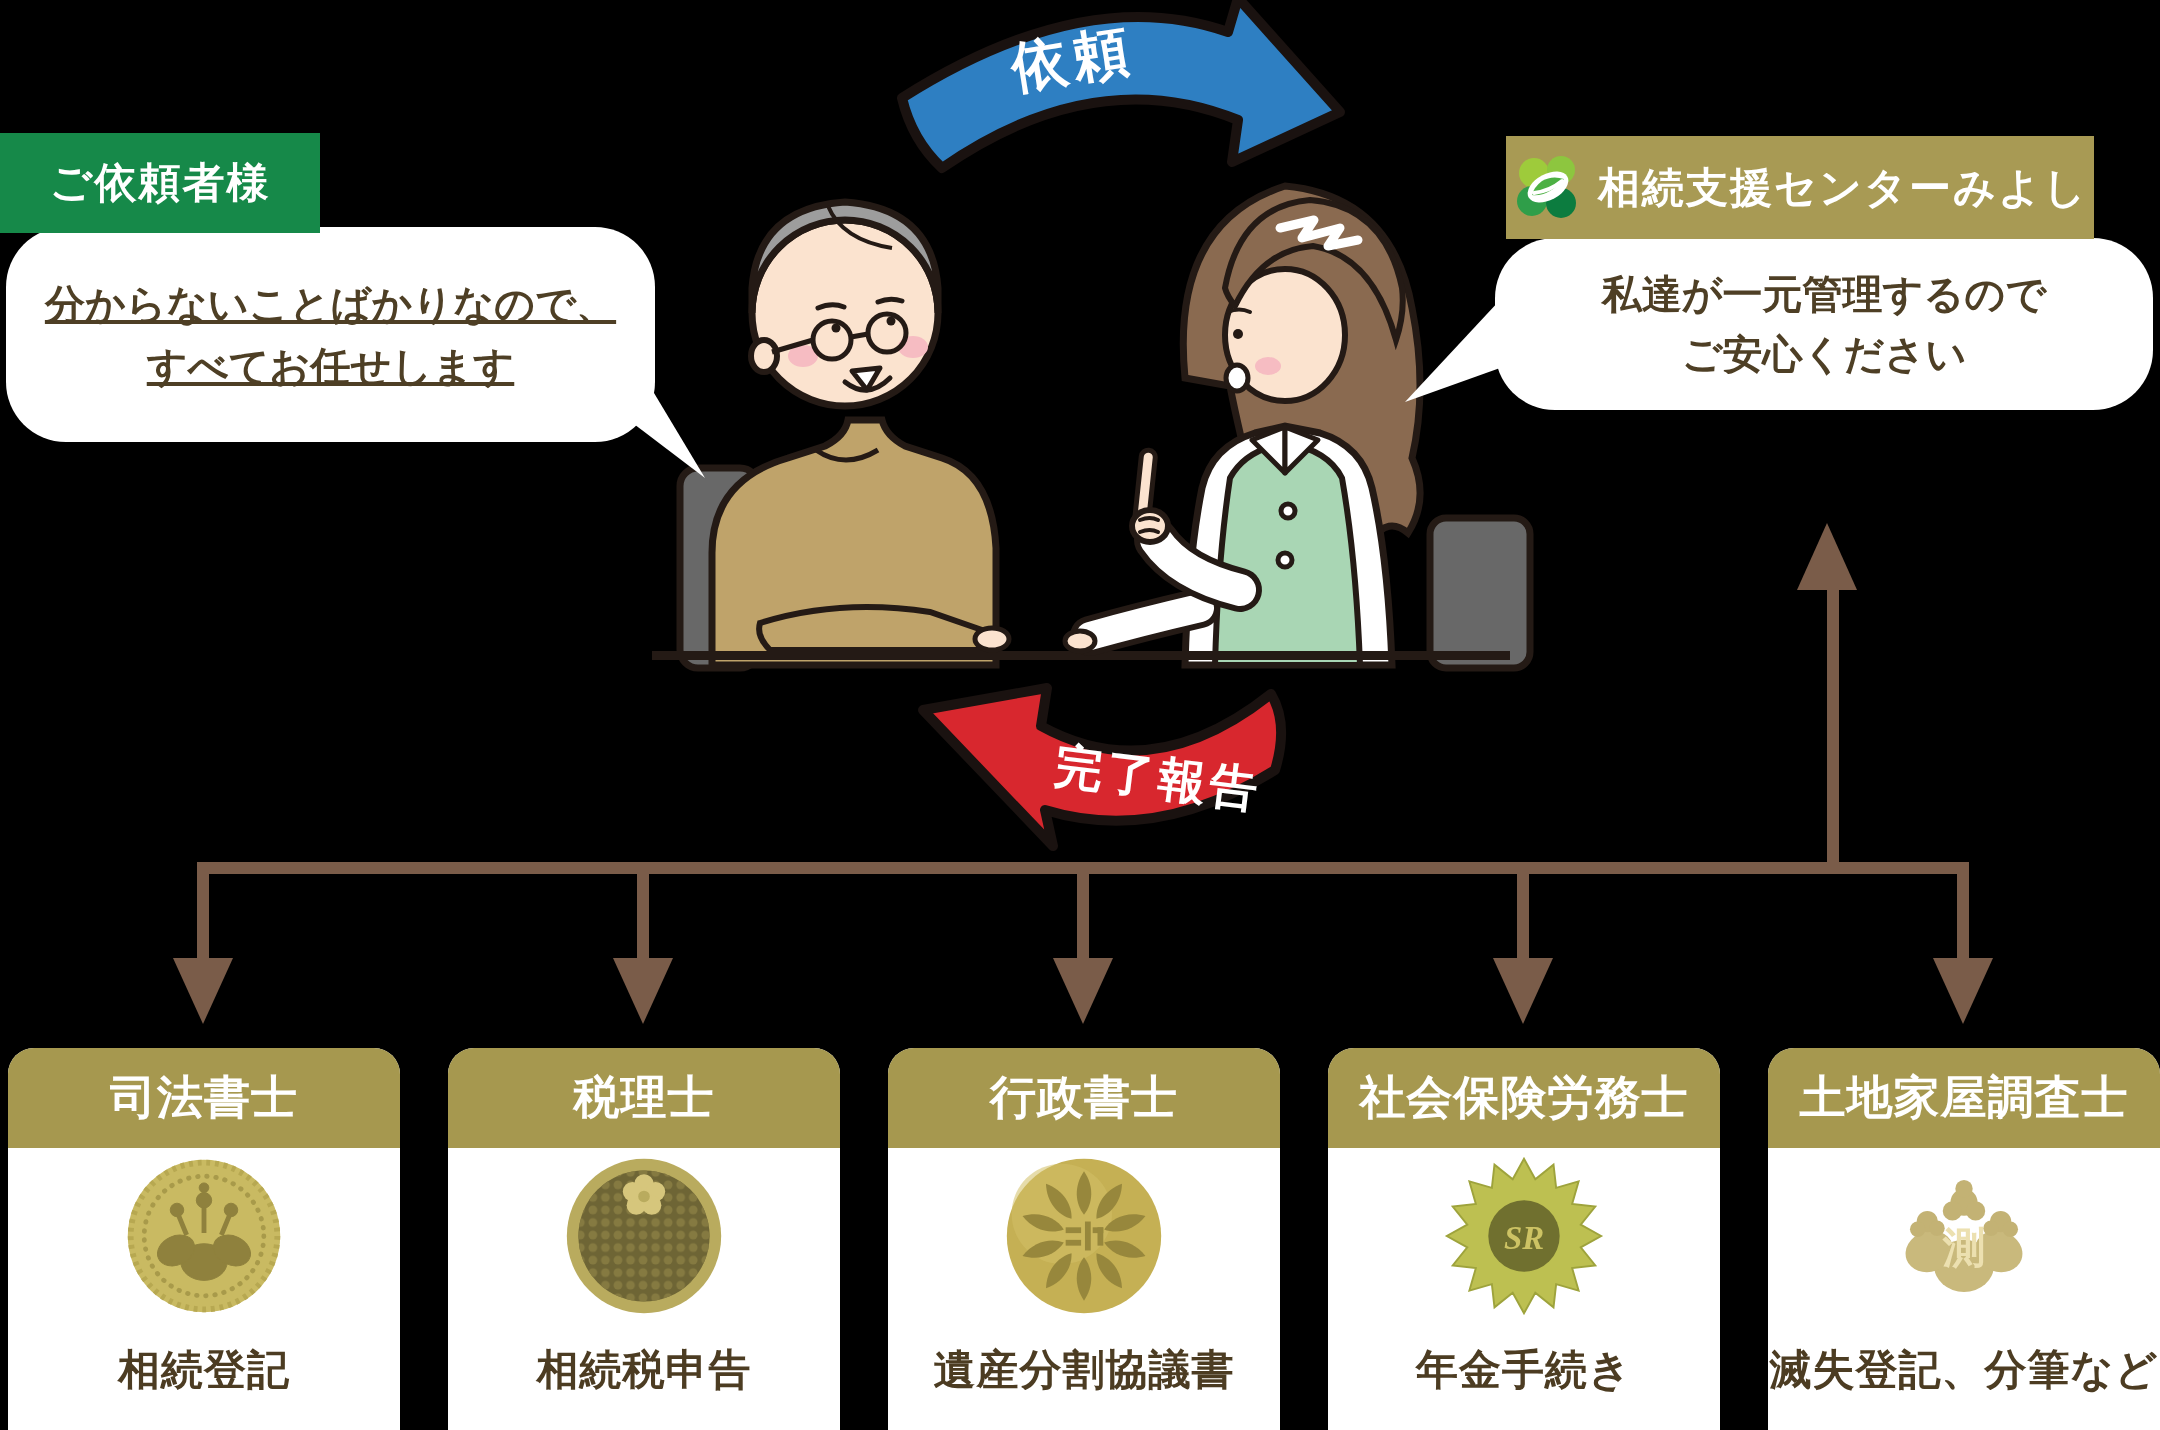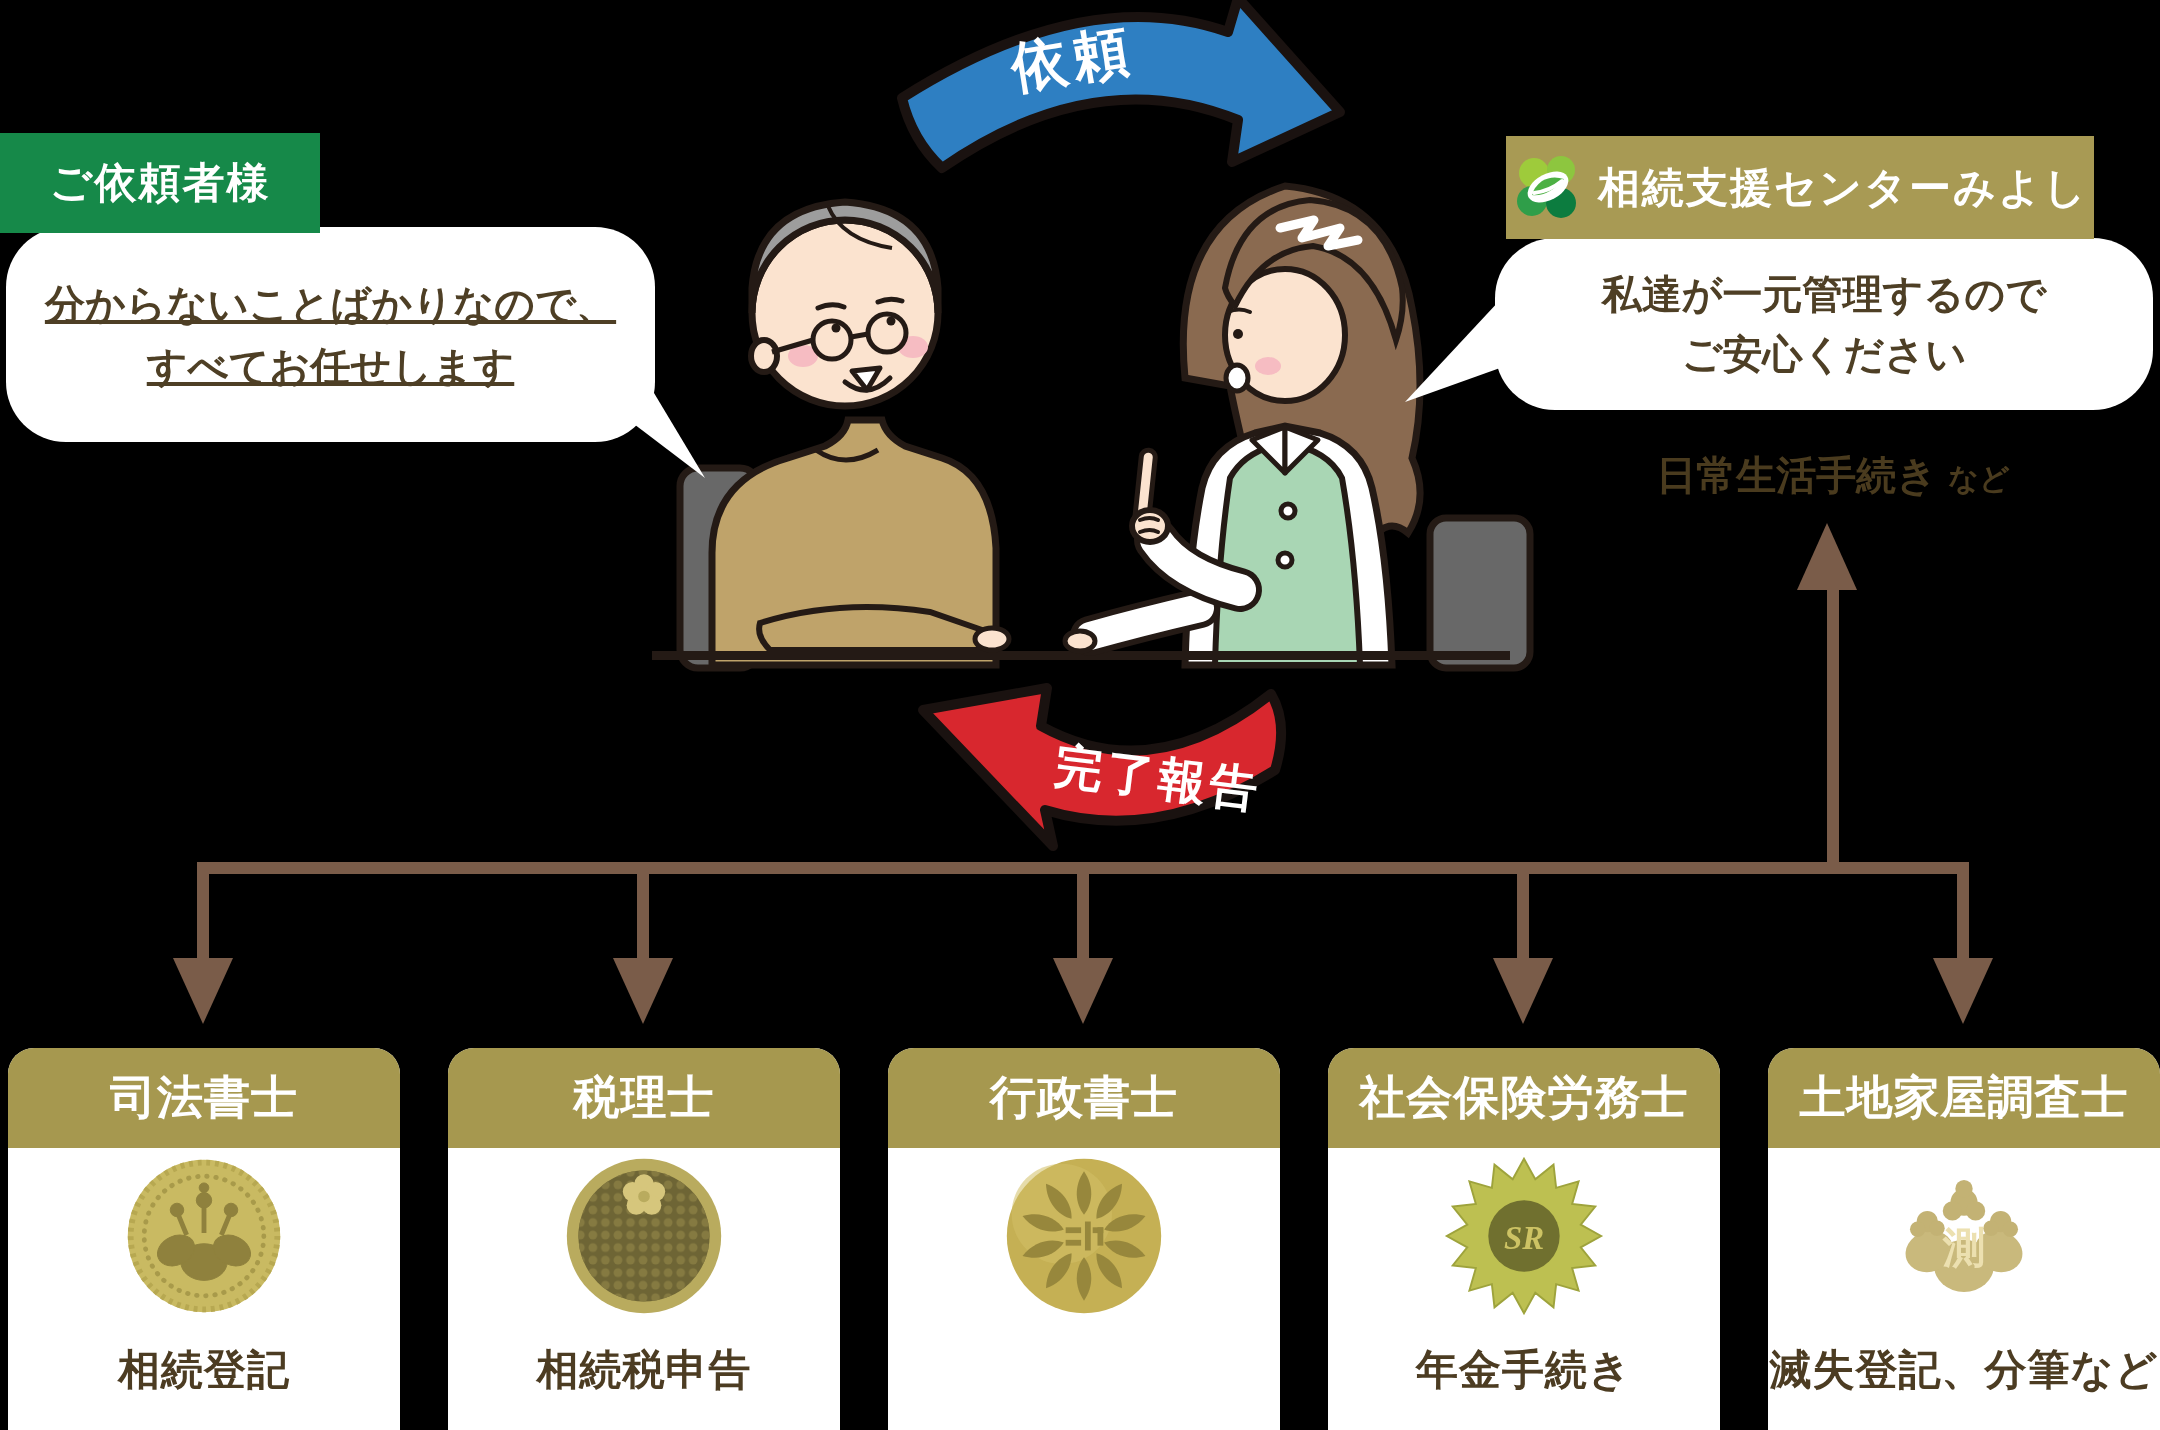--- a/index.html
+++ b/index.html
@@ -166,24 +166,20 @@
     <span>相続支援センターみよし</span>
   </div>
   <div class="bubble" id="center-bubble">
     <span>私達が一元管理するので</span>
     <span>ご安心ください</span>
   </div>
   <svg class="bubble-tail" style="left:1395px;top:300px" width="120" height="110" viewBox="0 0 120 110">
     <polygon points="105,0 10,102 105,68" fill="#ffffff"></polygon>
   </svg>
 
-  <div id="daily-label">
-    <span>日常生活手続き</span>
-    <span class="suffix">など</span>
-  </div>
 
   <div class="card" style="left:8px">
     <div class="card-header">
       <span>司法書士</span>
     </div>
     <div class="card-body">
       <svg width="164" height="164" viewBox="0 0 170 170">
         <circle cx="85" cy="85" r="79" fill="#c9ba62"></circle>
         <circle cx="85" cy="85" r="76" fill="none" stroke="#b7a851" stroke-width="6" stroke-dasharray="4 5"></circle>
         <circle cx="85" cy="85" r="62" fill="none" stroke="#a89a4a" stroke-width="5" stroke-dasharray="0.5 9" stroke-linecap="round"></circle>
@@ -251,20 +247,21 @@
           <use href="#petal3" transform="rotate(252 85 85)"></use>
           <use href="#petal3" transform="rotate(288 85 85)"></use>
           <use href="#petal3" transform="rotate(324 85 85)"></use>
           <rect x="66" y="76" width="16" height="6"></rect>
           <rect x="66" y="89" width="16" height="6"></rect>
           <rect x="86" y="70" width="6" height="30"></rect>
           <rect x="94" y="76" width="11" height="6"></rect>
           <rect x="99" y="76" width="6" height="19"></rect>
         </g>
       </svg>
+      <div class="card-task">遺産分割協議書</div>
     </div>
   </div>
 
   <div class="card" style="left:1328px">
     <div class="card-header">
       <span>社会保険労務士</span>
     </div>
     <div class="card-body">
       <svg width="164" height="164" viewBox="0 0 170 170">
         <polygon fill="#bdc051" stroke="#9ea33c" stroke-width="2" points="165,85 143.8,73.3 158.9,54.4 134.9,51.7 141.6,28.4 118.3,35.1 115.6,11.1 96.7,26.2 85,5 73.3,26.2 54.4,11.1 51.7,35.1 28.4,28.4 35.1,51.7 11.1,54.4 26.2,73.3 5,85 26.2,96.7 11.1,115.6 35.1,118.3 28.4,141.6 51.7,134.9 54.4,158.9 73.3,143.8 85,165 96.7,143.8 115.6,158.9 118.3,134.9 141.6,141.6 134.9,118.3 158.9,115.6 143.8,96.7"></polygon>

